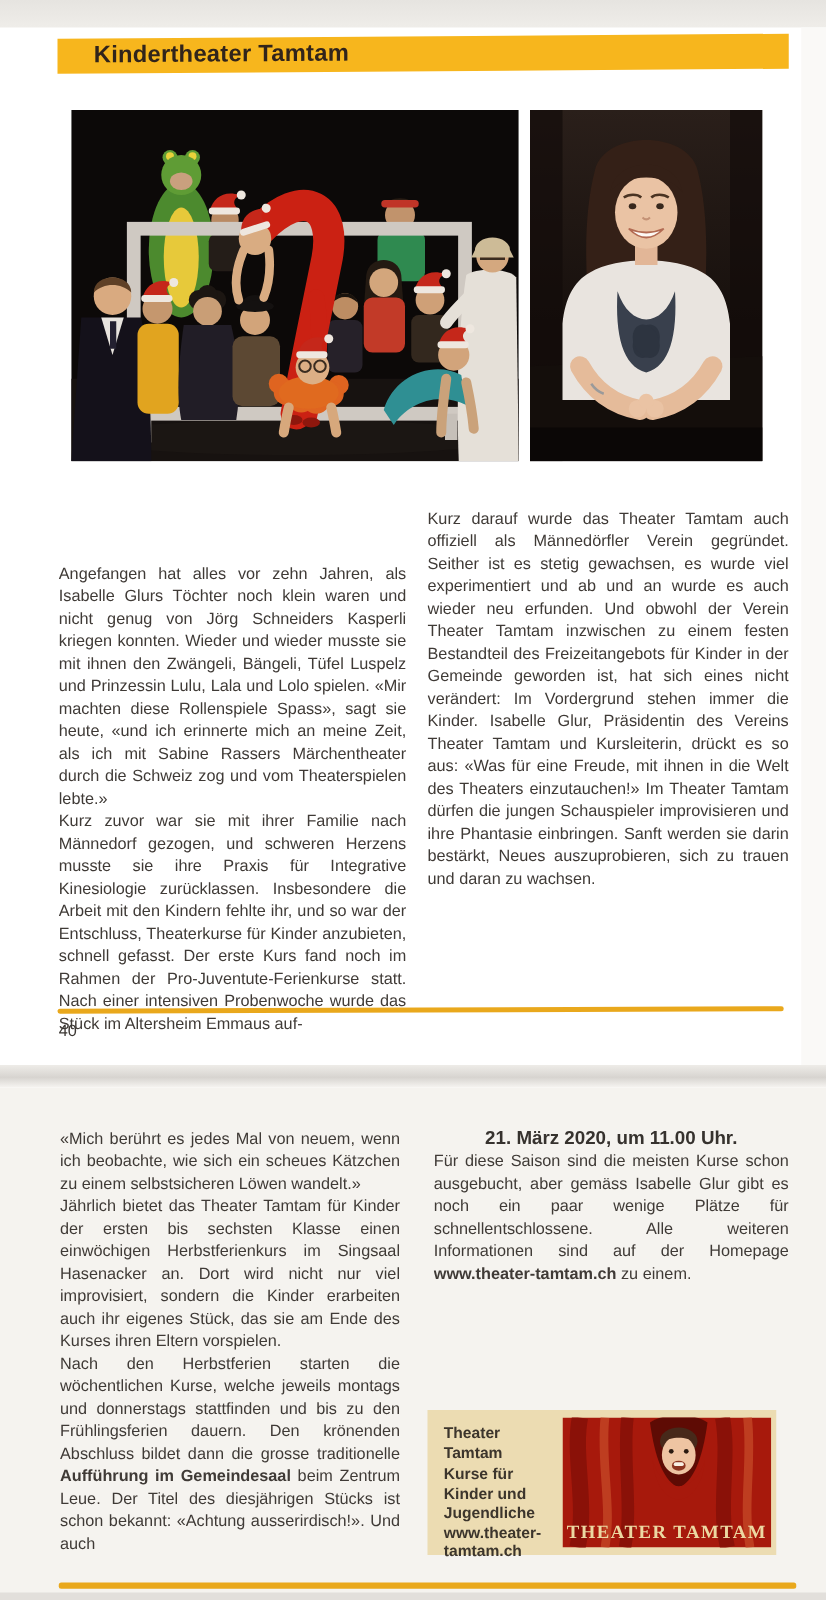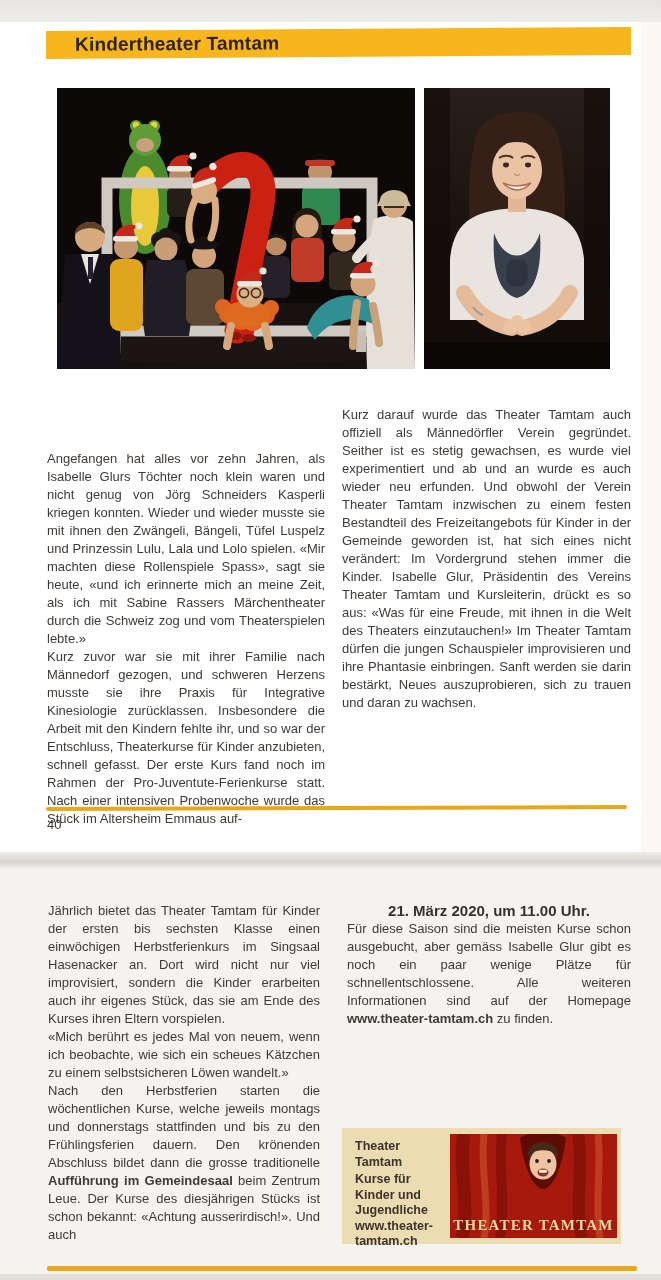--- a/index.html
+++ b/index.html
@@ -235,27 +235,27 @@
     <p>Kurz zuvor war sie mit ihrer Familie nach Männedorf gezogen, und schweren Herzens musste sie ihre Praxis für Integrative Kinesiologie zurücklassen. Insbesondere die Arbeit mit den Kindern fehlte ihr, und so war der Entschluss, Theaterkurse für Kinder anzubieten, schnell gefasst. Der erste Kurs fand noch im Rahmen der Pro-Juventute-Ferienkurse statt. Nach einer intensiven Probenwoche wurde das Stück im Altersheim Emmaus auf-</p>
   </div>
   <div class="col col-r1">
     <p>Kurz darauf wurde das Theater Tamtam auch offiziell als Männedörfler Verein gegründet. Seither ist es stetig gewachsen, es wurde viel experimentiert und ab und an wurde es auch wieder neu erfunden. Und obwohl der Verein Theater Tamtam inzwischen zu einem festen Bestandteil des Freizeitangebots für Kinder in der Gemeinde geworden ist, hat sich eines nicht verändert: Im Vordergrund stehen immer die Kinder. Isabelle Glur, Präsidentin des Vereins Theater Tamtam und Kursleiterin, drückt es so aus: «Was für eine Freude, mit ihnen in die Welt des Theaters einzutauchen!» Im Theater Tamtam dürfen die jungen Schauspieler improvisieren und ihre Phantasie einbringen. Sanft werden sie darin bestärkt, Neues auszuprobieren, sich zu trauen und daran zu wachsen.</p>
   </div>
 
   <div class="rule rule-p1" style="background-color: rgb(233, 168, 28);"></div>
   <div class="pagenum">40</div>
 
   <div class="col col-l2">
+    <p>«Mich berührt es jedes Mal von neuem, wenn ich beobachte, wie sich ein scheues Kätzchen zu einem selbstsicheren Löwen wandelt.»</p>
     <p>Jährlich bietet das Theater Tamtam für Kinder der ersten bis sechsten Klasse einen einwöchigen Herbstferienkurs im Singsaal Hasenacker an. Dort wird nicht nur viel improvisiert, sondern die Kinder erarbeiten auch ihr eigenes Stück, das sie am Ende des Kurses ihren Eltern vorspielen.</p>
-    <p>«Mich berührt es jedes Mal von neuem, wenn ich beobachte, wie sich ein scheues Kätzchen zu einem selbstsicheren Löwen wandelt.»</p>
-    <p><span>Nach den Herbstferien starten die wöchentlichen Kurse, welche jeweils montags und donnerstags stattfinden und bis zu den Frühlingsferien dauern. Den krönenden Abschluss bildet dann die grosse traditionelle </span><span class="b">Aufführung im Gemeindesaal</span><span> beim Zentrum Leue. Der Kurse des diesjährigen Stücks ist schon bekannt: «Achtung ausserirdisch!». Und auch</span></p>
+    <p><span>Nach den Herbstferien starten die wöchentlichen Kurse, welche jeweils montags und donnerstags stattfinden und bis zu den Frühlingsferien dauern. Den krönenden Abschluss bildet dann die grosse traditionelle </span><span class="b">Aufführung im Gemeindesaal</span><span> beim Zentrum Leue. Der Titel des diesjährigen Stücks ist schon bekannt: «Achtung ausserirdisch!». Und auch</span></p>
   </div>
   <div class="col col-r2">
     <p class="date-line">21. März 2020, um 11.00 Uhr.</p>
-    <p><span>Für diese Saison sind die meisten Kurse schon ausgebucht, aber gemäss Isabelle Glur gibt es noch ein paar wenige Plätze für schnellentschlossene. Alle weiteren Informationen sind auf der Homepage </span><span class="b">www.theater-tamtam.ch</span><span> zu finden.</span></p>
+    <p><span>Für diese Saison sind die meisten Kurse schon ausgebucht, aber gemäss Isabelle Glur gibt es noch ein paar wenige Plätze für schnellentschlossene. Alle weiteren Informationen sind auf der Homepage </span><span class="b">www.theater-tamtam.ch</span><span> zu einem.</span></p>
   </div>
 
   <aside class="infobox" style="background-color: rgb(236, 220, 178);">
     <div class="infobox-text">
       <p class="ib-title">Theater Tamtam</p>
       <p class="ib-sub">Kurse für Kinder und Jugendliche</p>
       <p class="ib-url">www.theater-tamtam.ch</p>
     </div>
     <figure class="infobox-logo">
       <svg viewBox="0 0 167 104" preserveAspectRatio="none" role="img">

